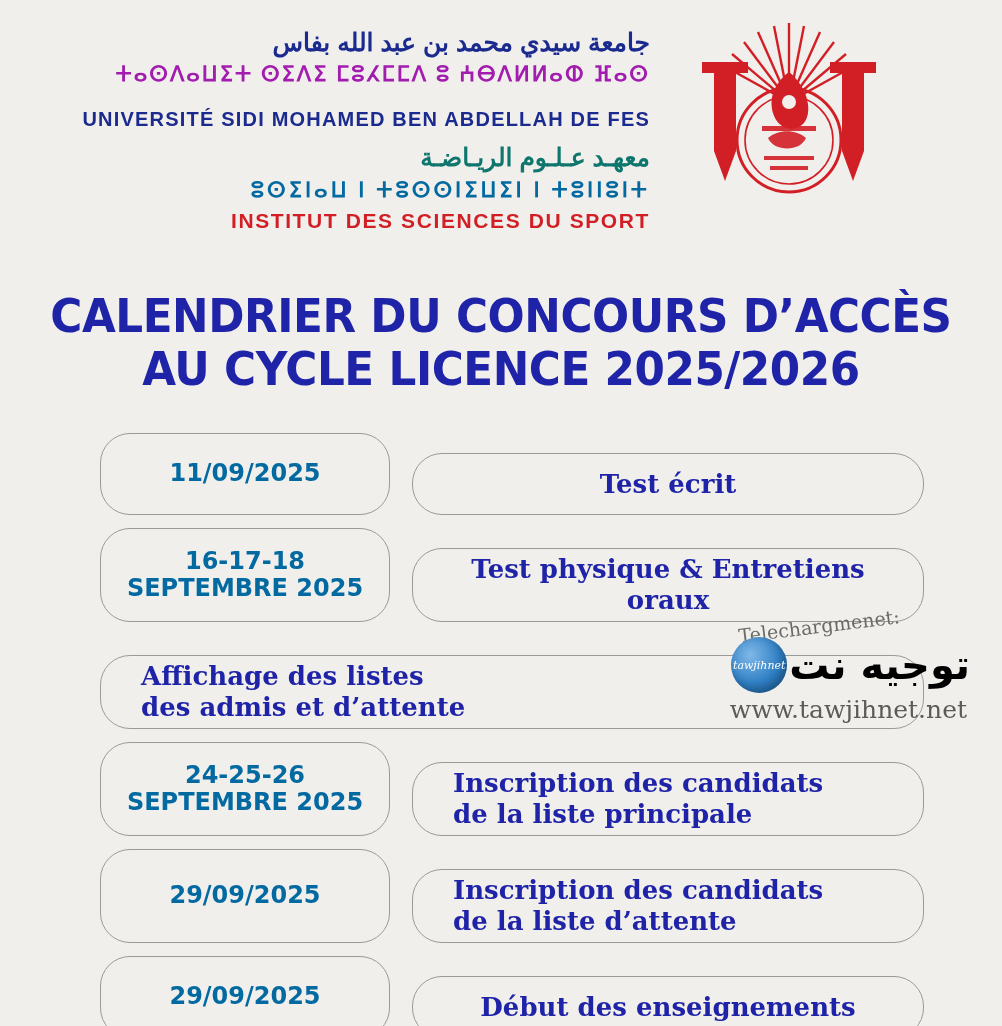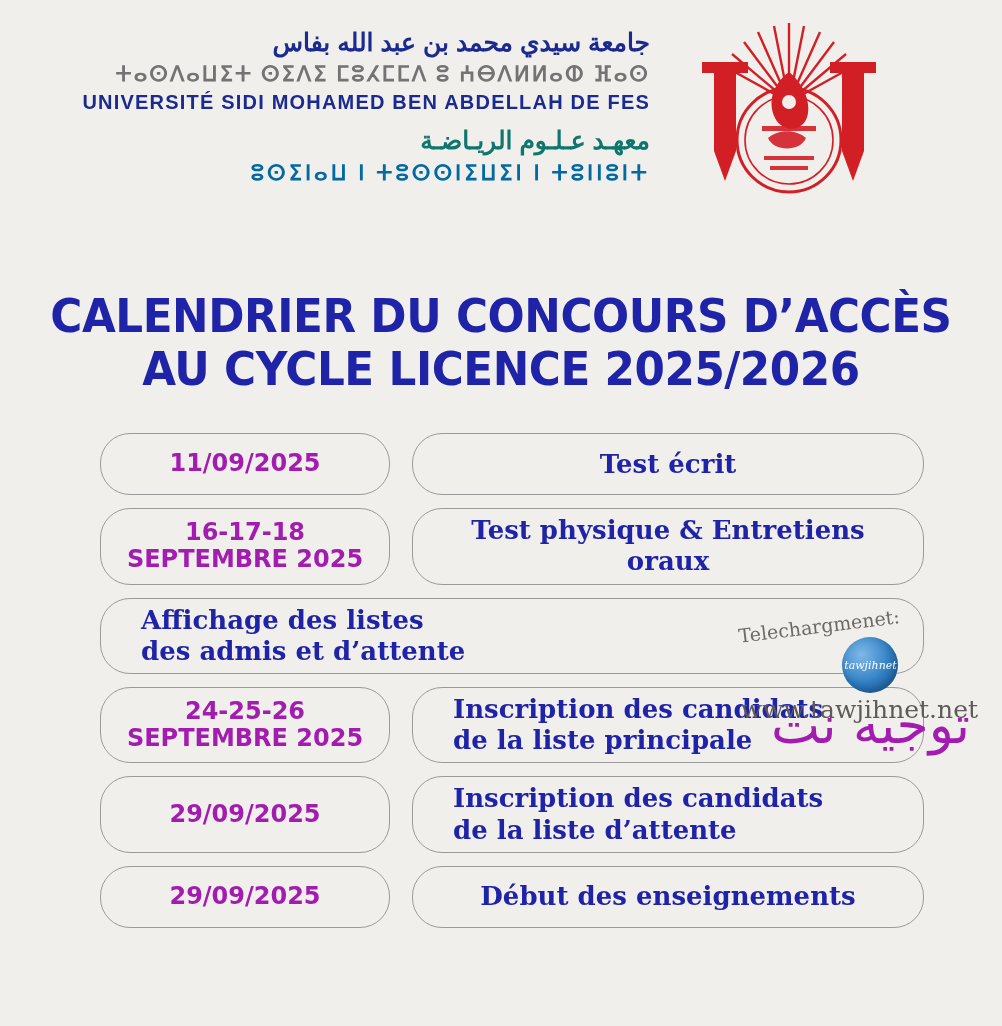--- a/index.html
+++ b/index.html
@@ -32,33 +32,33 @@
   }
   .univ-ar {
     color: #1b2a8f;
     font-size: 25px;
     font-weight: bold;
     letter-spacing: 2px;
     line-height: 1.15;
     direction: rtl;
   }
   .univ-tif {
-    color: #737373;
+    color: #a21caf;
     font-size: 21px;
     font-weight: bold;
     letter-spacing: 2px;
     line-height: 1.2;
     margin-top: 4px;
   }
   .univ-fr {
     color: #1b2a8f;
     font-size: 20px;
     font-weight: bold;
     letter-spacing: 1.2px;
-    margin-top: 5px;
+    margin-top: 22px;
   }
   .inst-ar {
     color: #0f766e;
     font-size: 25px;
     font-weight: bold;
     letter-spacing: 2px;
     margin-top: 12px;
     direction: rtl;
   }
   .inst-tif {
@@ -115,38 +115,39 @@
     border-radius: 30px;
     background: #f1efec;
     display: flex;
     align-items: center;
     justify-content: center;
     box-sizing: border-box;
   }
   .pill-date {
     width: 290px;
     min-height: 62px;
-    color: #a21caf;
+    color: #0369a1;
     font-family: "DejaVu Sans", sans-serif;
     font-weight: bold;
     font-size: 24px;
     text-align: center;
     line-height: 1.15;
     padding: 6px 10px;
   }
   .pill-label {
     flex: 1;
     min-height: 62px;
     color: #1f23a8;
     font-family: "DejaVu Serif", serif;
     font-weight: bold;
     font-size: 26px;
     line-height: 1.2;
-    padding: 6px 16px;
+    padding: 0 16px;
     text-align: center;
+    margin-top: 20px;
   }
   .row.two .pill-date,
   .row.two .pill-label { min-height: 74px; }
   .pill-label.left { justify-content: flex-start; text-align: left; padding-left: 40px; }
 
   
   .watermark {
     position: absolute;
     right: 24px;
     top: 615px;
@@ -164,64 +165,64 @@
     transform: rotate(-7deg);
     white-space: nowrap;
   }
   .wm-logo {
     position: absolute;
     right: 8px;
     top: 22px;
     display: flex;
     align-items: center;
     gap: 2px;
-    flex-direction: column;
   }
   .wm-ar {
-    color: #a21caf;
-    font-size: 52px;
-    font-weight: normal;
+    color: #000000;
+    font-size: 40px;
+    font-weight: bold;
     direction: rtl;
     font-family: "DejaVu Sans", sans-serif;
   }
   .wm-circle {
     width: 56px;
     height: 56px;
     border-radius: 50%;
     background: radial-gradient(circle at 35% 32%, #7fb8e8 0%, #2f7fc4 55%, #1d5f9c 100%);
     display: flex;
     align-items: center;
     justify-content: center;
     color: #fff;
     font-size: 11px;
     font-style: italic;
     font-family: "DejaVu Serif", serif;
     box-shadow: inset -3px -4px 8px rgba(0,0,0,.25);
   }
   .wm-url {
     position: absolute;
-    right: 0;
+    right: 11px;
     top: 80px;
     color: #5d5a57;
     font-family: "DejaVu Serif", serif;
     font-size: 25px;
     white-space: nowrap;
   }
 </style>
 </head>
 <body>
 
 <div class="header">
 
   <div class="header-text">
     <div class="univ-ar">جامعة سيدي محمد بن عبد الله بفاس</div>
     <div class="univ-tif">ⵜⴰⵙⴷⴰⵡⵉⵜ ⵙⵉⴷⵉ ⵎⵓⵃⵎⵎⴷ ⵓ ⵄⴱⴷⵍⵍⴰⵀ ⴼⴰⵙ</div>
     <div class="univ-fr">UNIVERSITÉ SIDI MOHAMED BEN ABDELLAH DE FES</div>
     <div class="inst-ar">معهـد عـلـوم الريـاضـة</div>
     <div class="inst-tif">ⵓⵙⵉⵏⴰⵡ ⵏ ⵜⵓⵙⵙⵏⵉⵡⵉⵏ ⵏ ⵜⵓⵏⵏⵓⵏⵜ</div>
+    <div class="inst-fr">INSTITUT DES SCIENCES DU SPORT</div>
   </div>
 
   <svg class="logo" viewBox="0 0 210 205">
 
     <g stroke="#d21f26" stroke-width="2.4" fill="none">
       <path d="M105 88 L40 52"></path>
         <path d="M105 88 L48 40"></path>
         <path d="M105 88 L60 28"></path>
       <path d="M105 88 L74 18"></path>
         <path d="M105 88 L90 12"></path>

